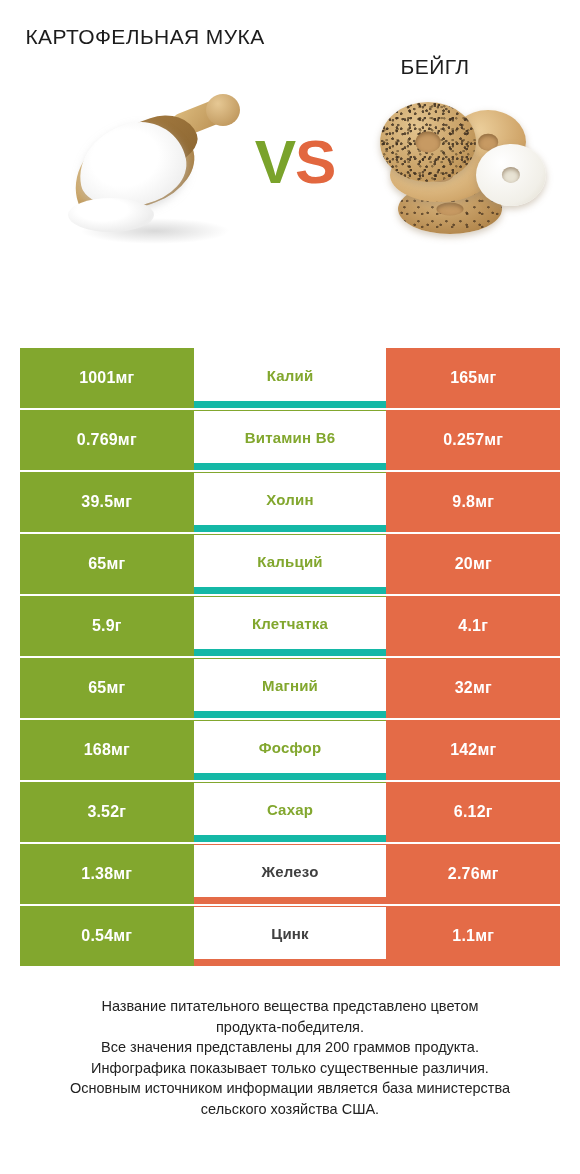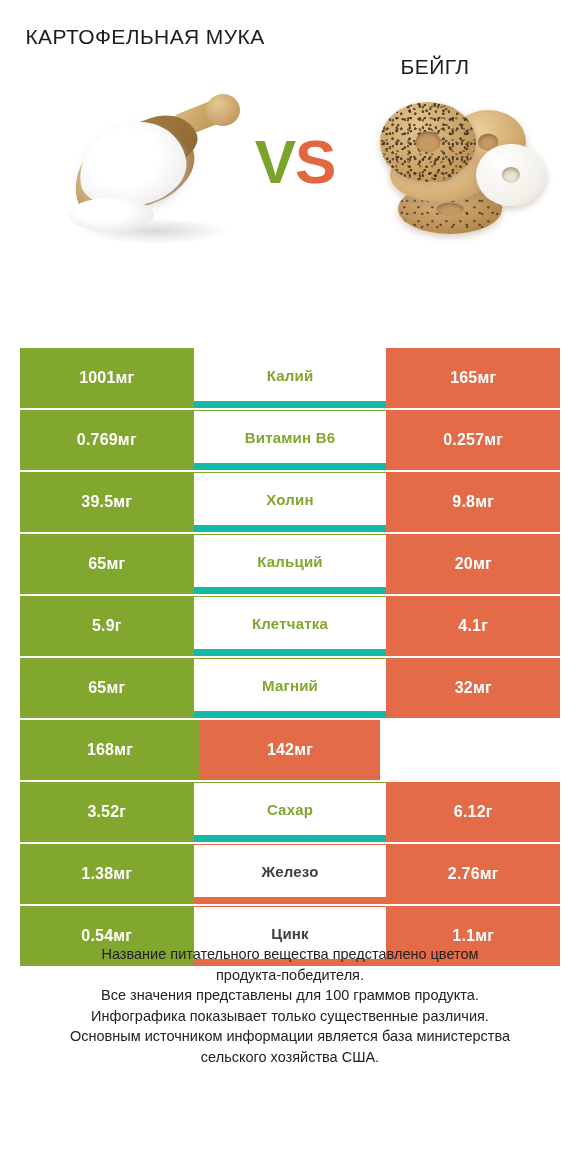--- a/index.html
+++ b/index.html
@@ -143,21 +143,21 @@
   }
   .row.win-right .cell-mid { border-top-color: #e46b47; border-bottom-color: #e46b47; }
   .row:first-child .cell-mid { border-top-color: transparent; }
   .gap { height: 2px; background: #ffffff; width: 540px; }
   .val { font-size: 16px; font-weight: 700; letter-spacing: .2px; }
   .nutrient { font-size: 15px; font-weight: 700; color: #82a72e; letter-spacing: .2px; }
   .row.win-right .nutrient { color: #404040; }
 
   
   .footer {
-    position: absolute; left: 0; top: 944px; width: 580px;
+    position: absolute; left: 0; top: 996px; width: 580px;
     text-align: center; font-size: 14.5px; line-height: 20.5px; color: #222;
   }
   .footer div { padding: 0 22px; }
 </style>
 </head>
 <body>
 
 <div class="header">
   <div class="head-col left">
     <div class="prod-title">Картофельная мука</div>
@@ -274,20 +274,23 @@
         <span class="val">32</span>
         <span class="val unit">мг</span>
       </div>
     </div>
     <div class="gap"></div>
     <div class="row">
       <div class="cell-left">
         <span class="val">168</span>
         <span class="val unit">мг</span>
       </div>
+      <div class="cell-mid">
+        <span class="nutrient">Фосфор</span>
+      </div>
       <div class="cell-right">
         <span class="val">142</span>
         <span class="val unit">мг</span>
       </div>
     </div>
     <div class="gap"></div>
     <div class="row">
       <div class="cell-left">
         <span class="val">3.52</span>
         <span class="val unit">г</span>
@@ -326,17 +329,17 @@
       <div class="cell-right">
         <span class="val">1.1</span>
         <span class="val unit">мг</span>
       </div>
     </div>
   </div>
 
 <div class="footer">
   <div>Название питательного вещества представлено цветом</div>
   <div>продукта-победителя.</div>
-  <div>Все значения представлены для 100 граммов продукта.</div>
+  <div>Все значения представлены для 200 граммов продукта.</div>
   <div>Инфографика показывает только существенные различия.</div>
   <div>Основным источником информации является база министерства</div>
   <div>сельского хозяйства США.</div>
 </div>
 
 </body></html>

